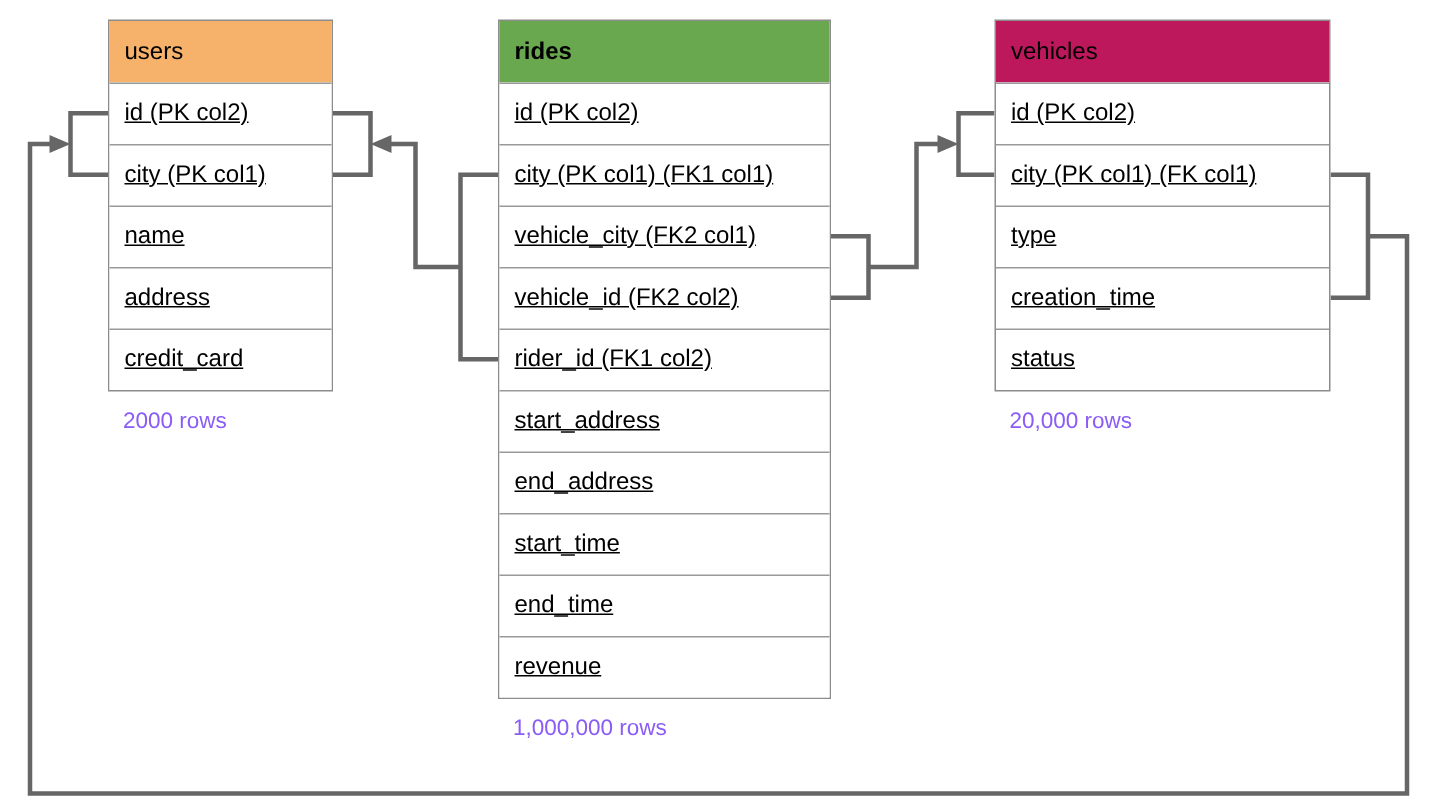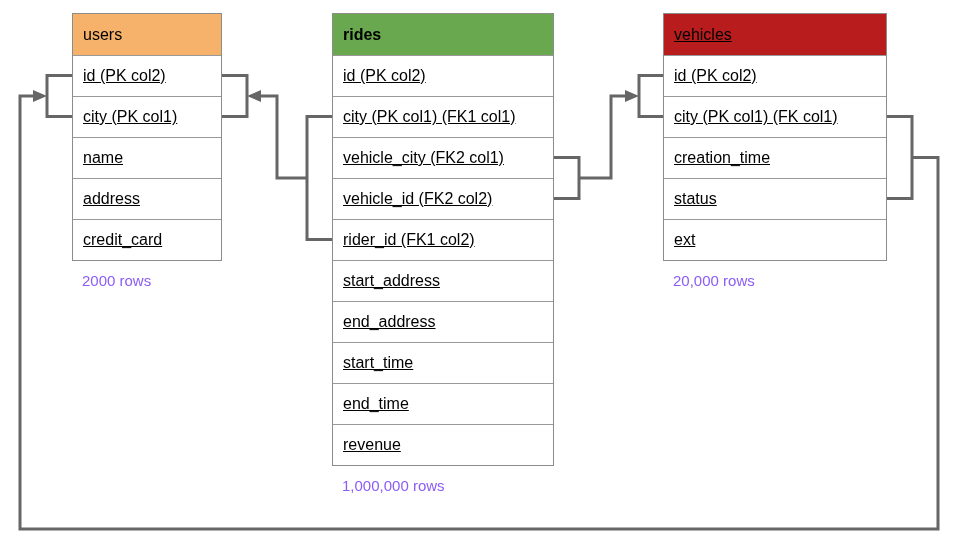--- a/index.html
+++ b/index.html
@@ -125,25 +125,25 @@
           <div class="trow">start_time</div>
           <div class="trow">end_time</div>
           <div class="trow">revenue</div>
         </div>
     </div>
     <div class="rowcount">1,000,000 rows</div>
   </div>
 
   <div class="table-wrap" style="left:663px; top:13px; width:224px;">
     <div class="table-box">
-      <div class="thead" style="background: #b91c1c; text-decoration: underline;">vehicles</div>
+      <div class="thead" style="background: #be185d;">vehicles</div>
       <div>
           <div class="trow">id (PK col2)</div>
           <div class="trow">city (PK col1) (FK col1)</div>
+          <div class="trow">type</div>
           <div class="trow">creation_time</div>
           <div class="trow">status</div>
-          <div class="trow">ext</div>
         </div>
     </div>
     <div class="rowcount">20,000 rows</div>
   </div>
 
 </div>
 
 </body></html>

